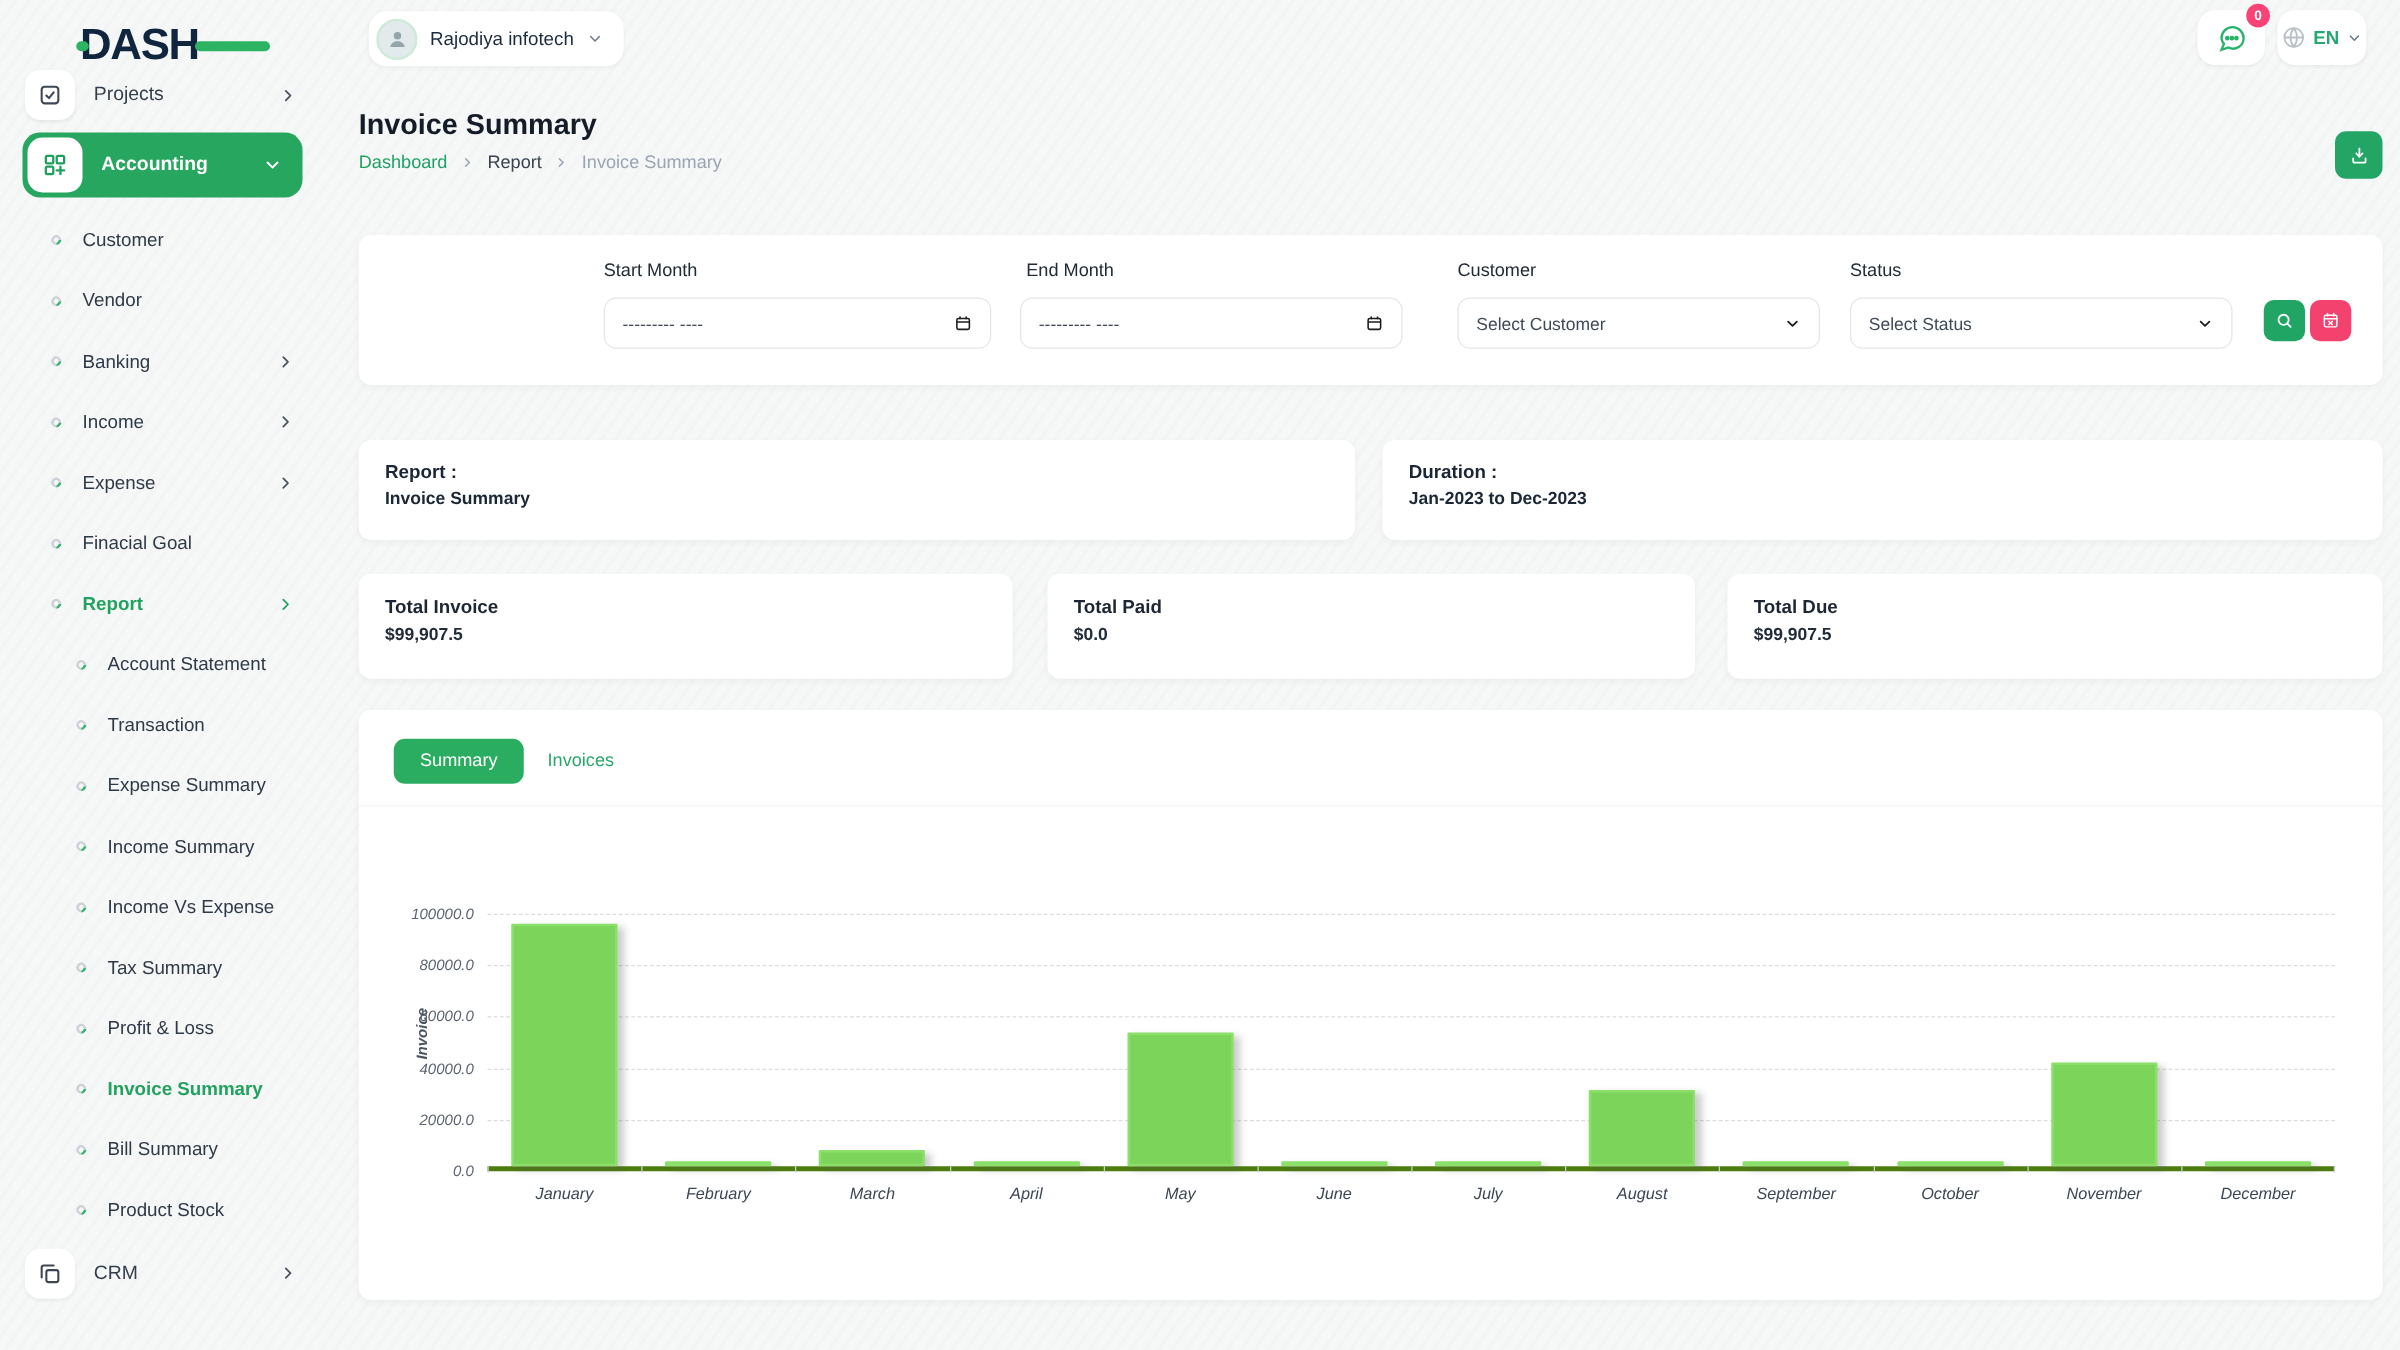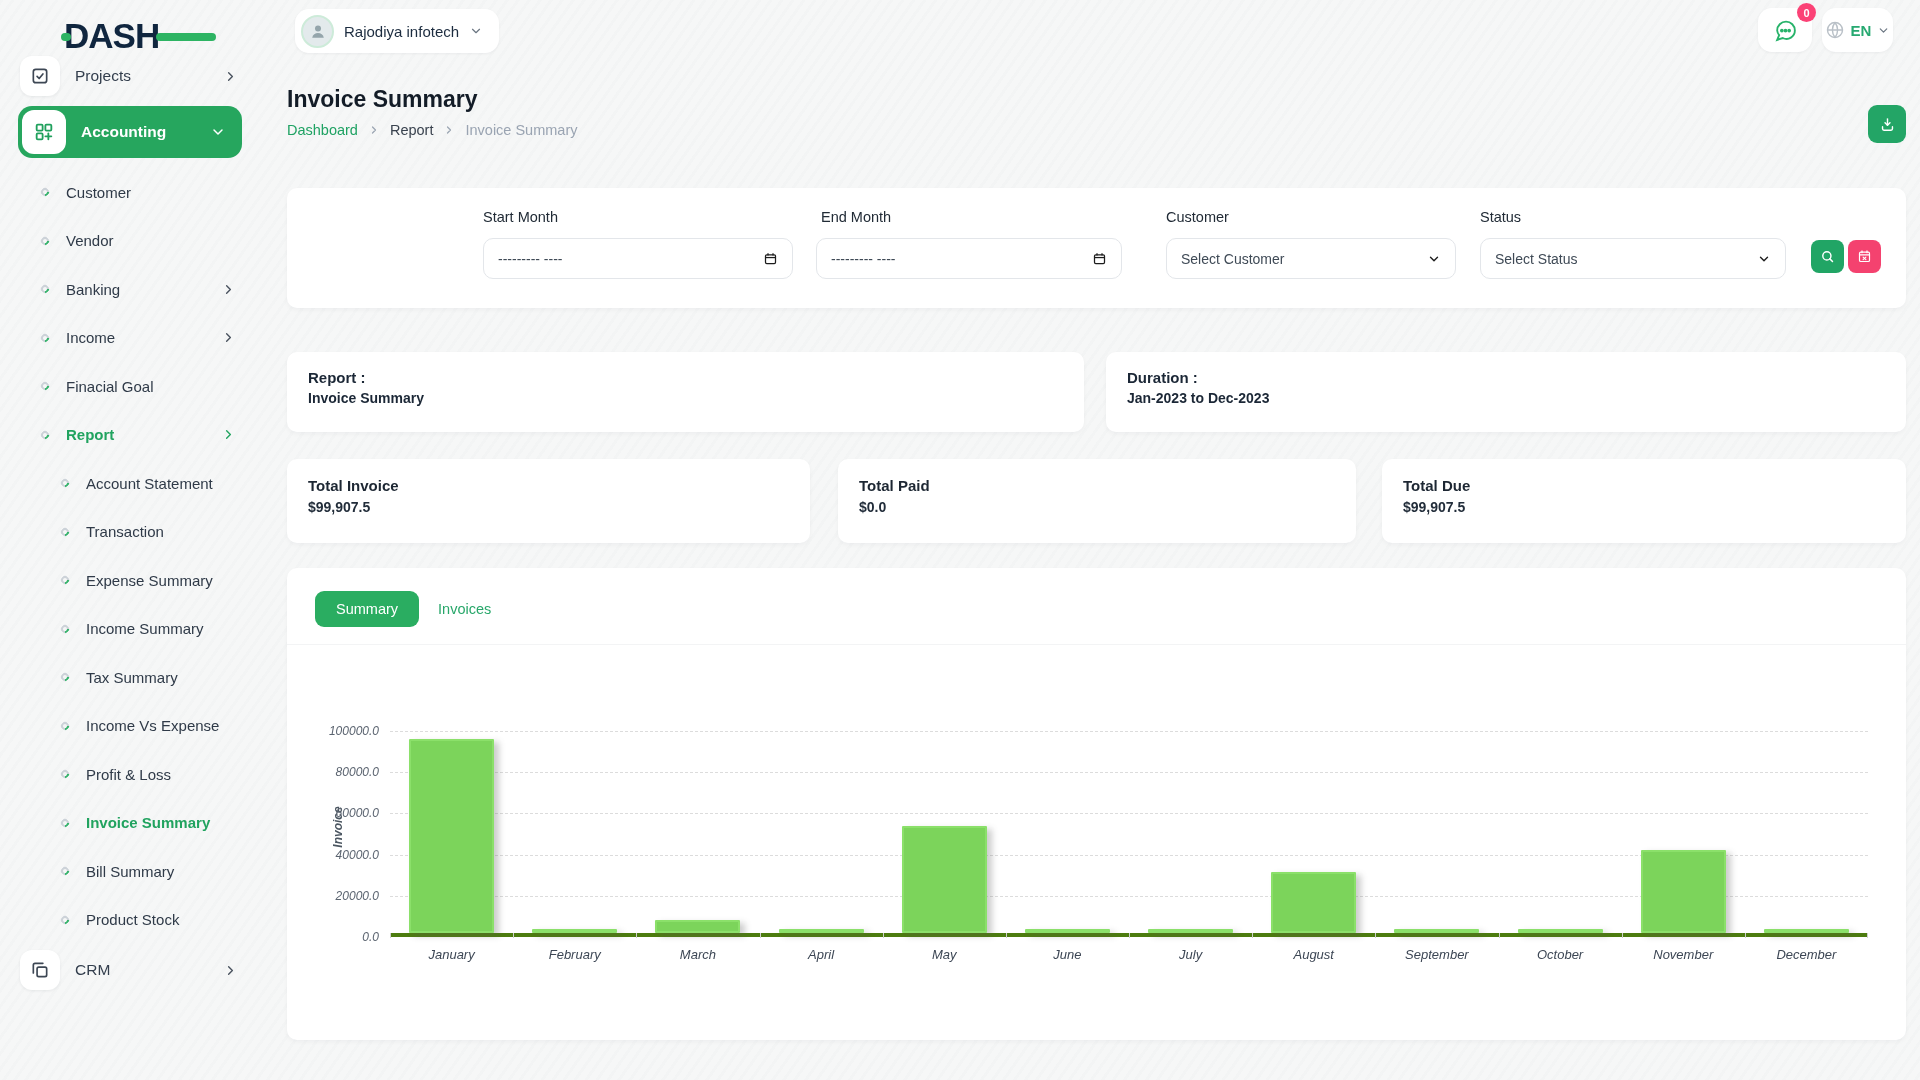--- a/index.html
+++ b/index.html
@@ -199,20 +199,29 @@
       <span class="bullet"></span>
       <span class="nav-lbl">Income</span>
         <span class="nav-chev">
           <svg width="15" height="15" viewBox="0 0 24 24" fill="none" stroke="currentColor" stroke-width="2.2" stroke-linecap="round" stroke-linejoin="round">
             <polyline points="9 6 15 12 9 18"></polyline>
           </svg>
         </span>
       </div>
       <div class="nav-sub lvl1">
       <span class="bullet"></span>
+      <span class="nav-lbl">Expense</span>
+        <span class="nav-chev">
+          <svg width="15" height="15" viewBox="0 0 24 24" fill="none" stroke="currentColor" stroke-width="2.2" stroke-linecap="round" stroke-linejoin="round">
+            <polyline points="9 6 15 12 9 18"></polyline>
+          </svg>
+        </span>
+      </div>
+      <div class="nav-sub lvl1">
+      <span class="bullet"></span>
       <span class="nav-lbl">Finacial Goal</span>
       </div>
       <div class="nav-sub lvl1 active">
       <span class="bullet"></span>
       <span class="nav-lbl">Report</span>
         <span class="nav-chev">
           <svg width="15" height="15" viewBox="0 0 24 24" fill="none" stroke="currentColor" stroke-width="2.2" stroke-linecap="round" stroke-linejoin="round">
             <polyline points="9 6 15 12 9 18"></polyline>
           </svg>
         </span>
@@ -228,25 +237,25 @@
       <div class="nav-sub lvl2">
       <span class="bullet"></span>
       <span class="nav-lbl">Expense Summary</span>
       </div>
       <div class="nav-sub lvl2">
       <span class="bullet"></span>
       <span class="nav-lbl">Income Summary</span>
       </div>
       <div class="nav-sub lvl2">
       <span class="bullet"></span>
+      <span class="nav-lbl">Income Vs Expense</span>
+      </div>
+      <div class="nav-sub lvl2">
+      <span class="bullet"></span>
       <span class="nav-lbl">Tax Summary</span>
-      </div>
-      <div class="nav-sub lvl2">
-      <span class="bullet"></span>
-      <span class="nav-lbl">Income Vs Expense</span>
       </div>
       <div class="nav-sub lvl2">
       <span class="bullet"></span>
       <span class="nav-lbl">Profit &amp; Loss</span>
       </div>
       <div class="nav-sub lvl2 active">
       <span class="bullet"></span>
       <span class="nav-lbl">Invoice Summary</span>
       </div>
       <div class="nav-sub lvl2">

